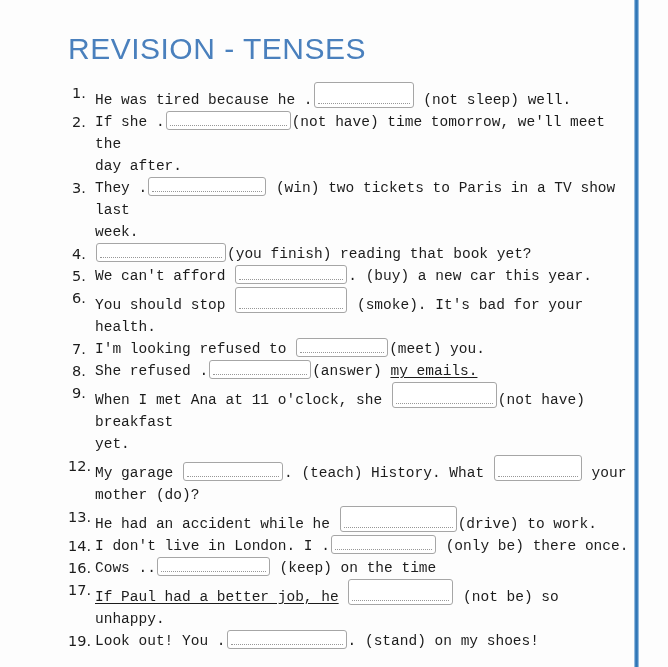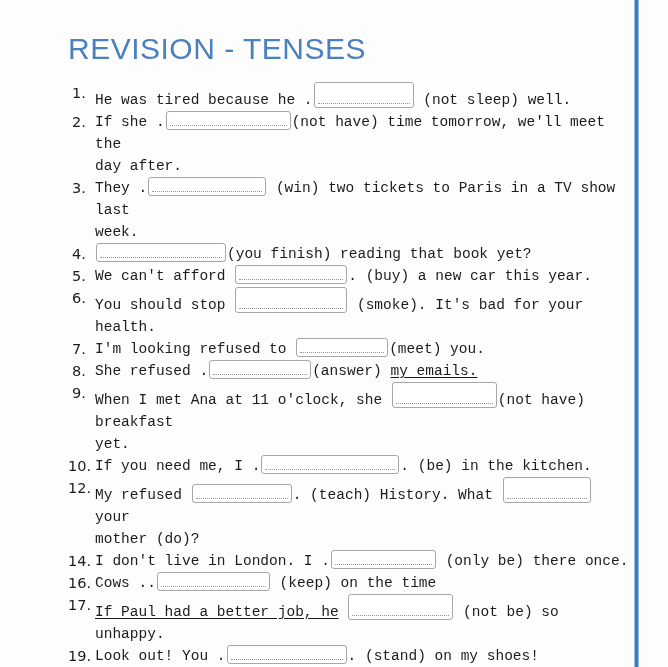--- a/index.html
+++ b/index.html
@@ -75,26 +75,26 @@
       </div>
       <div class="row single">
         <span class="num">8.</span>
         <span class="content"><span>She refused .</span><span class="blank" style="width: 102px;"></span><span>(answer) </span><span class="u">my emails.</span></span>
       </div>
       <div class="row single">
         <span class="num">9.</span>
         <span class="content"><span>When I met Ana at 11 o'clock, she </span><span class="blank tall" style="width: 105px;"></span><span>(not have) breakfast</span><br><span>yet.</span></span>
       </div>
       <div class="row">
-        <span class="num">10.</span>
-        <span class="content"><span>If you need me, I .</span><span class="blank" style="width: 138px;"></span><span>. (be) in the kitchen.</span></span>
+        <span class="num">12.</span>
+        <span class="content"><span>My garage </span><span class="blank" style="width: 100px;"></span><span>. (teach) History. What </span><span class="blank tall" style="width: 88px;"></span><span> your</span><br><span>mother (do)?</span></span>
       </div>
       <div class="row">
-        <span class="num">12.</span>
-        <span class="content"><span>My refused </span><span class="blank" style="width: 100px;"></span><span>. (teach) History. What </span><span class="blank tall" style="width: 88px;"></span><span> your</span><br><span>mother (do)?</span></span>
+        <span class="num">13.</span>
+        <span class="content"><span>He had an accident while he </span><span class="blank tall" style="width: 117px;"></span><span>(drive) to work.</span></span>
       </div>
       <div class="row">
         <span class="num">14.</span>
         <span class="content"><span>I don't live in London. I .</span><span class="blank" style="width: 105px;"></span><span> (only be) there once.</span></span>
       </div>
       <div class="row">
         <span class="num">16.</span>
         <span class="content"><span>Cows ..</span><span class="blank" style="width: 113px;"></span><span> (keep) on the time</span></span>
       </div>
       <div class="row">

